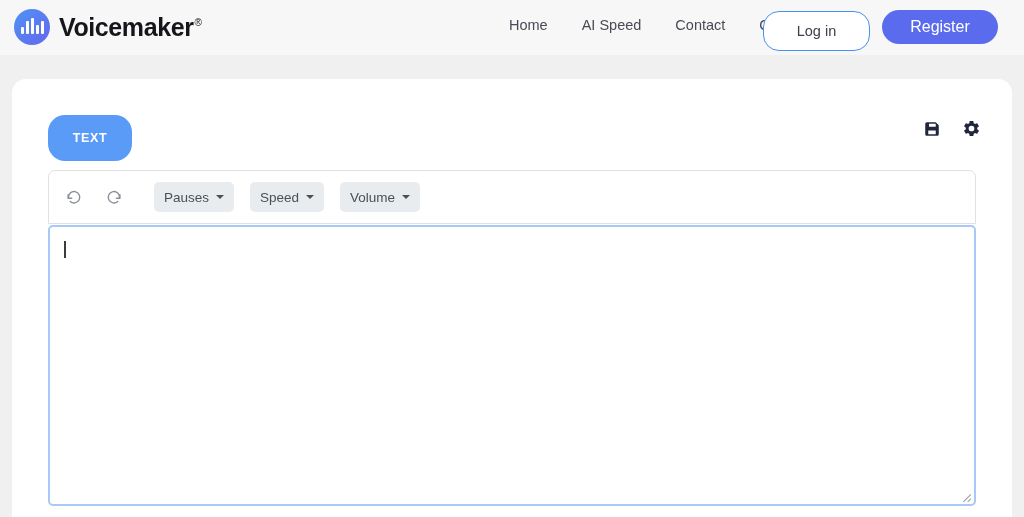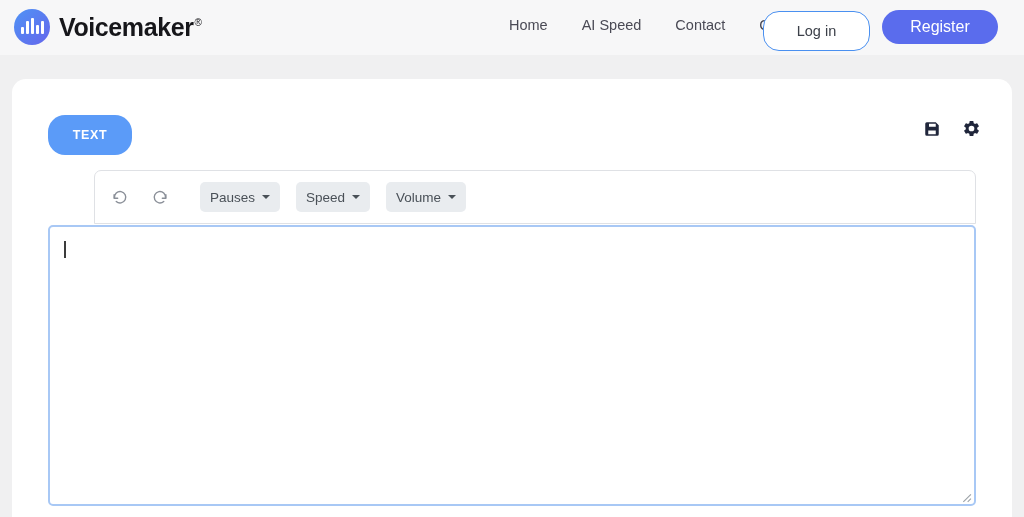--- a/index.html
+++ b/index.html
@@ -66,21 +66,21 @@
   
   .card {
     position: absolute; left: 12px; top: 79px;
     width: 1000px; height: 438px;
     background: #ffffff;
     border-radius: 14px 14px 0 0;
   }
 
   .btn-text-tab {
     position: absolute; left: 36px; top: 36px;
-    width: 84px; height: 40px; border-radius: 17px;
+    width: 84px; height: 46px; border-radius: 17px;
     background: #5b9bf8; border: none; color: #ffffff;
     font-size: 12.5px; font-weight: bold; letter-spacing: 0.6px;
     display: flex; align-items: center; justify-content: center;
     cursor: pointer;
   }
 
   .top-icons {
     position: absolute; right: 31px; top: 40px;
     display: flex; align-items: center; gap: 21px;
   }
@@ -91,21 +91,20 @@
 
   
   .editor {
     position: absolute; left: 36px; top: 91px;
     width: 928px; height: 336px;
   }
   .toolbar {
     height: 54px; border: 1px solid #dfe1e5; border-radius: 7px 7px 0 0;
     display: flex; align-items: center; padding-left: 14px; gap: 16px;
     background: #ffffff;
-    margin-left: 46px;
   }
   .tool-icon {
     background: none; border: none; padding: 2px 3px; cursor: pointer;
     color: #8a8f98; line-height: 0;
   }
   .dd {
     height: 30px; padding: 0 10px; border: none; border-radius: 5px;
     background: #e9ecef; color: #495057; font-size: 13.5px;
     display: inline-flex; align-items: center; gap: 7px; cursor: pointer;
   }

